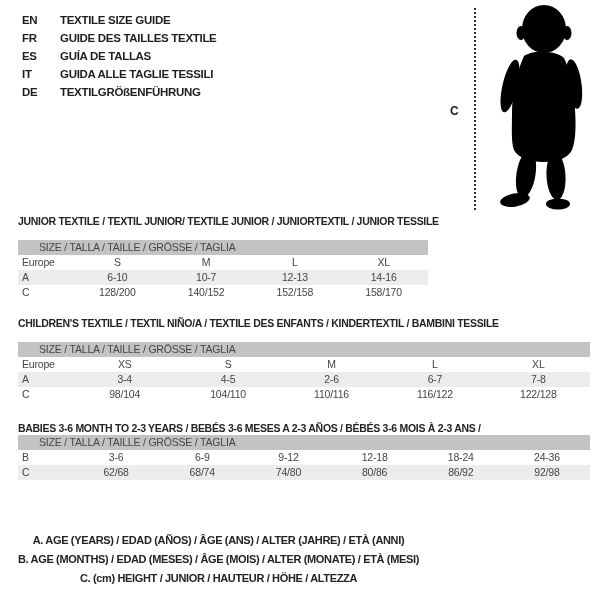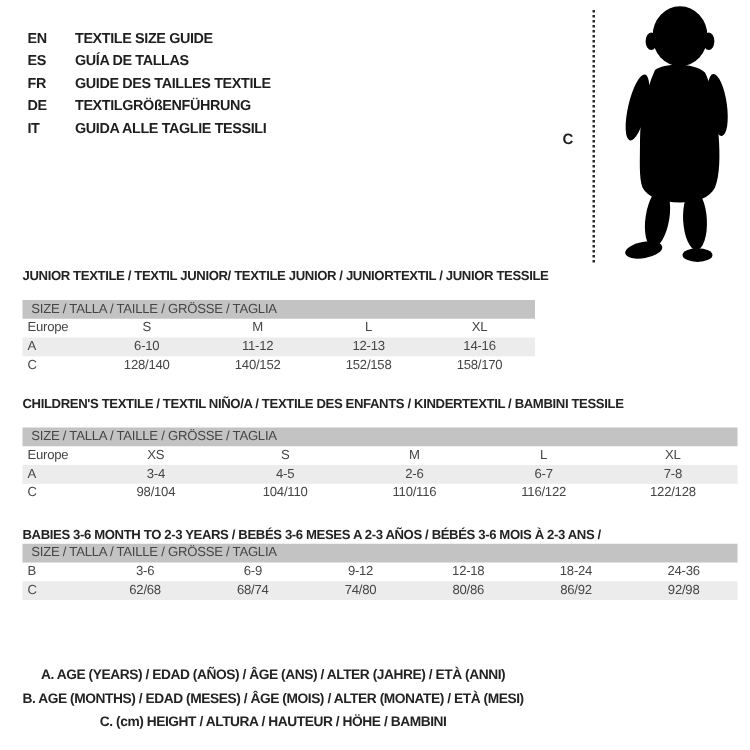--- a/index.html
+++ b/index.html
@@ -6,21 +6,21 @@
   html,body { width:600px; height:600px; }
   body {
     position:relative;
     background:#ffffff;
     font-family:"Liberation Sans", sans-serif;
     color:#424242;
     overflow:hidden;
   }
 
   
-  .lang-block { position:absolute; left:22px; top:22px; }
+  .lang-block { position:absolute; left:22px; top:11px; }
   .lang-row { display:flex; height:18px; line-height:18px; }
   .lang-code {
     width:38px; font-weight:700; font-size:11.5px; color:#1e1e1e;
     letter-spacing:-0.3px;
   }
   .lang-label {
     font-weight:700; font-size:11.5px; color:#1e1e1e; letter-spacing:-0.3px;
     white-space:nowrap;
   }
 
@@ -40,21 +40,21 @@
   .t1 { top:214px; width:410px; }
   .t2 { top:316px; width:572px; }
   .t3 { top:421px; width:572px; }
   .tbl-title {
     font-weight:700; font-size:10.5px; color:#232323; letter-spacing:-0.3px;
     line-height:14px; white-space:nowrap;
   }
   .tbl-title-gap { margin-bottom:12px; }
   .band {
     background:#c3c3c3; height:15px; line-height:15px;
-    font-size:10.5px; color:#454545; padding-left:7px; letter-spacing:-0.2px;
+    font-size:10.5px; color:#454545; padding-left:21px; letter-spacing:-0.2px;
     white-space:nowrap;
   }
   .trow {
     display:flex; height:15px; line-height:15px;
     font-size:10.5px; color:#454545; letter-spacing:-0.2px;
   }
   .trow.alt { background:#ececec; }
   .row-label { width:55px; padding-left:4px; }
   .dcell { flex:1; text-align:center; }
 
@@ -67,34 +67,34 @@
 </style>
 </head>
 <body>
 
 <div class="lang-block">
   <div class="lang-row">
     <span class="lang-code">EN</span>
     <span class="lang-label">TEXTILE SIZE GUIDE</span>
   </div>
   <div class="lang-row">
+    <span class="lang-code">FR</span>
+    <span class="lang-label">GUIDE DES TAILLES TEXTILE</span>
+  </div>
+  <div class="lang-row">
     <span class="lang-code">ES</span>
     <span class="lang-label">GUÍA DE TALLAS</span>
   </div>
   <div class="lang-row">
-    <span class="lang-code">FR</span>
-    <span class="lang-label">GUIDE DES TAILLES TEXTILE</span>
+    <span class="lang-code">IT</span>
+    <span class="lang-label">GUIDA ALLE TAGLIE TESSILI</span>
   </div>
   <div class="lang-row">
     <span class="lang-code">DE</span>
     <span class="lang-label">TEXTILGRÖßENFÜHRUNG</span>
-  </div>
-  <div class="lang-row">
-    <span class="lang-code">IT</span>
-    <span class="lang-label">GUIDA ALLE TAGLIE TESSILI</span>
   </div>
 </div>
 
 <div class="height-line"></div>
 <div class="height-label">C</div>
 <svg class="baby-figure" viewBox="0 0 112 208" xmlns="http://www.w3.org/2000/svg" aria-hidden="true">
   <g fill="#000000">
     <ellipse cx="58" cy="25" rx="22" ry="24"></ellipse>
     <ellipse cx="35" cy="29" rx="4.5" ry="7"></ellipse>
     <ellipse cx="81" cy="29" rx="4.5" ry="7"></ellipse>
@@ -114,27 +114,27 @@
   <div class="trow">
     <div class="row-label">Europe</div>
     <div class="dcell">S</div>
     <div class="dcell">M</div>
     <div class="dcell">L</div>
     <div class="dcell">XL</div>
   </div>
   <div class="trow alt">
     <div class="row-label">A</div>
     <div class="dcell">6-10</div>
-    <div class="dcell">11-12</div>
+    <div class="dcell">10-7</div>
     <div class="dcell">12-13</div>
     <div class="dcell">14-16</div>
   </div>
   <div class="trow">
     <div class="row-label">C</div>
-    <div class="dcell">128/140</div>
+    <div class="dcell">128/200</div>
     <div class="dcell">140/152</div>
     <div class="dcell">152/158</div>
     <div class="dcell">158/170</div>
   </div>
 </div>
 
 <div class="size-table t2">
   <div class="tbl-title tbl-title-gap">CHILDREN'S TEXTILE / TEXTIL NIÑO/A / TEXTILE DES ENFANTS / KINDERTEXTIL / BAMBINI TESSILE</div>
   <div class="band">SIZE / TALLA / TAILLE / GRÖSSE / TAGLIA</div>
   <div class="trow">
@@ -182,14 +182,14 @@
     <div class="dcell">74/80</div>
     <div class="dcell">80/86</div>
     <div class="dcell">86/92</div>
     <div class="dcell">92/98</div>
   </div>
 </div>
 
 <div class="legend">
   <div class="legend-line">A. AGE (YEARS) / EDAD (AÑOS) / ÂGE (ANS) / ALTER (JAHRE) / ETÀ (ANNI)</div>
   <div class="legend-line">B. AGE (MONTHS) / EDAD (MESES) / ÂGE (MOIS) / ALTER (MONATE) / ETÀ (MESI)</div>
-  <div class="legend-line">C. (cm) HEIGHT / ALTURA / HAUTEUR / HÖHE / BAMBINI</div>
+  <div class="legend-line">C. (cm) HEIGHT / JUNIOR / HAUTEUR / HÖHE / ALTEZZA</div>
 </div>
 
 </body></html>

